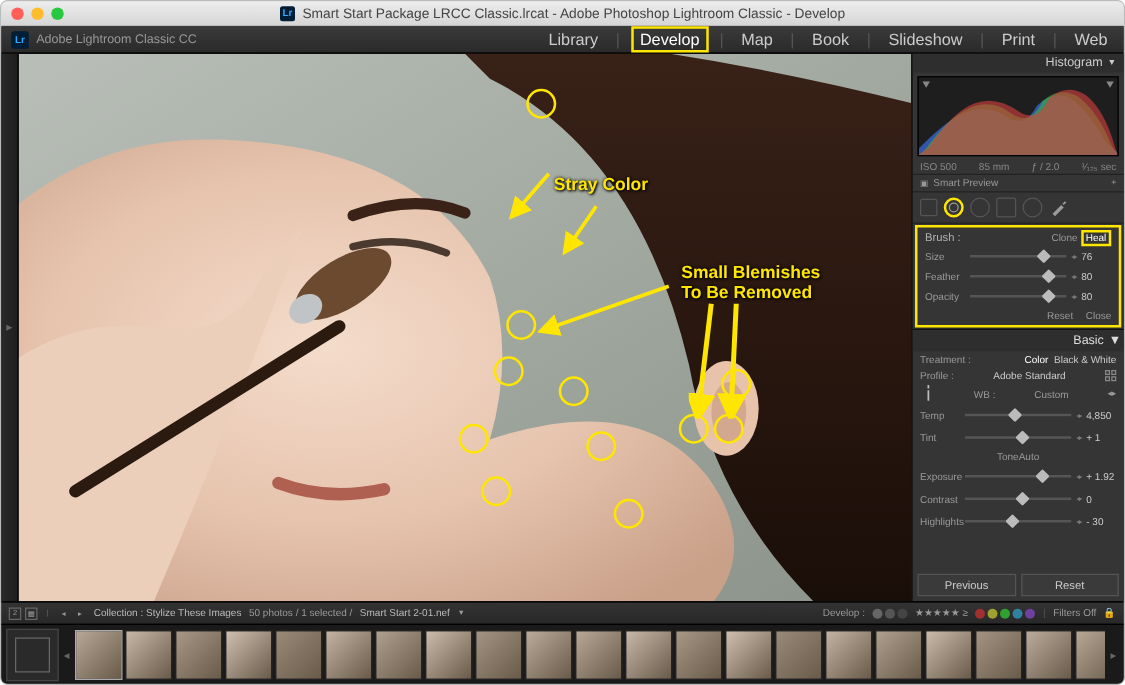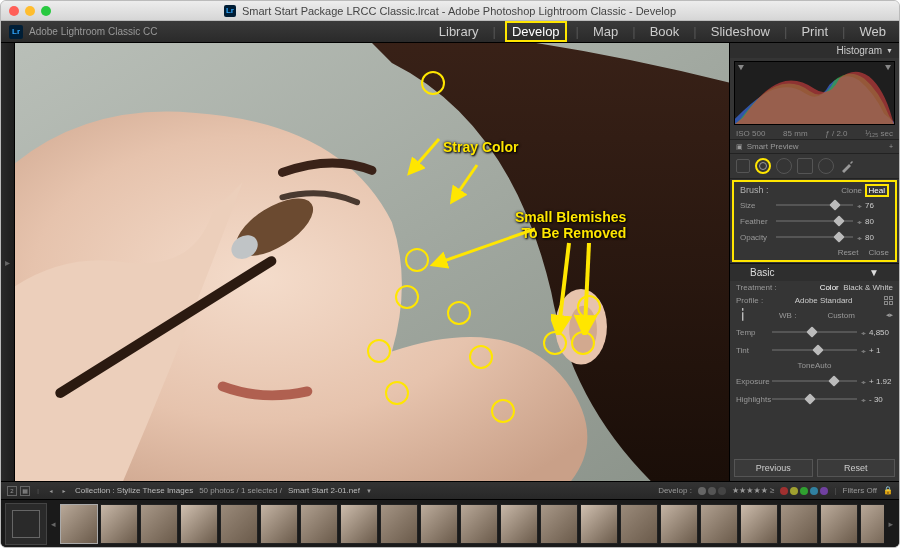--- a/index.html
+++ b/index.html
@@ -67,21 +67,21 @@
   .brush-row .mode.active{color:#fff;border:2px solid var(--yellow);padding:0 2px}
   .slider-row{display:flex;align-items:center;gap:4px;margin:2px 0;font-size:8px}
   .slider-row .slabel{width:32px;color:#999}
   .slider-row .track{flex:1;height:14px;position:relative;display:flex;align-items:center}
   .slider-row .track::before{content:"";position:absolute;left:0;right:0;height:2px;background:#555}
   .slider-row .thumb{position:absolute;width:8px;height:8px;background:#bbb;border-radius:1px;transform:rotate(45deg);top:3px}
   .slider-row .arrows{font-size:6px;color:#777;letter-spacing:-1px}
   .slider-row .val{width:24px;text-align:left;color:#ccc}
   .brush-footer{display:flex;justify-content:flex-end;gap:10px;font-size:8px;color:#999;padding-top:2px}
 
-  .basic-hdr{display:flex;justify-content:space-between;padding:3px 20px;font-size:10px;color:#ddd;background:#2e2e2e;border-top:1px solid #111;gap:4px}
+  .basic-hdr{display:flex;justify-content:flex-end;padding:3px 2px;font-size:10px;color:#ddd;background:#2e2e2e;border-top:1px solid #111;gap:4px}
   .treat-row,.prof-row,.wb-row{display:flex;justify-content:space-between;align-items:center;padding:2px 6px;font-size:8px;color:#999}
   .treat-row .opt,.prof-row .opt{color:#ccc;cursor:pointer}
   .treat-row .opt.act{color:#fff}
   .grid-ico{display:grid;grid-template-columns:repeat(2,4px);gap:1px}
   .grid-ico span{width:4px;height:4px;border:1px solid #888}
   .dropper{width:12px;height:12px;transform:rotate(-45deg)}
   .tone-hdr{display:flex;justify-content:center;padding:2px 6px;font-size:8px;color:#999}
 
   .btn-row{display:flex;gap:4px;padding:4px;margin-top:auto}
   .btn{flex:1;background:#3a3a3a;border:1px solid #555;text-align:center;padding:3px 0;font-size:9px;color:#ccc;cursor:pointer}
@@ -192,21 +192,21 @@
           <div class="circle" style="left:352px;top:296px;width:24px;height:24px"></div>
           <div class="circle" style="left:432px;top:258px;width:24px;height:24px"></div>
           <div class="circle" style="left:454px;top:302px;width:24px;height:24px"></div>
           <div class="circle" style="left:370px;top:338px;width:24px;height:24px"></div>
           <div class="circle" style="left:476px;top:356px;width:24px;height:24px"></div>
           <div class="circle" style="left:528px;top:288px;width:24px;height:24px"></div>
           <div class="circle" style="left:556px;top:288px;width:24px;height:24px"></div>
           <div class="circle" style="left:562px;top:252px;width:24px;height:24px"></div>
 
           <div class="lbl" style="left:428px;top:96px">Stray Color</div>
-          <div class="lbl" style="left:500px;top:166px;text-align:right">
+          <div class="lbl" style="left:530px;top:166px;text-align:left">
             <div>Small Blemishes</div>
             <div>To Be Removed</div>
           </div>
 
           <svg class="arrow" style="left:390px;top:90px" width="40" height="45">
             <defs>
                 <marker id="ah1" markerWidth="6" markerHeight="6" refX="3" refY="3" orient="auto">
                   <path d="M0 0 L6 3 L0 6 Z" fill="#ffe600"></path>
                 </marker>
               </defs>
@@ -349,20 +349,28 @@
             <span>Tone</span>
             <span>Auto</span>
           </div>
         <div class="slider-row" style="padding:0 6px">
           <span class="slabel">Exposure</span>
           <span class="track">
               <span class="thumb" style="left:68%"></span>
             </span>
             <span class="arrows">◂▸</span>
           <span class="val">+ 1.92</span>
+        </div>
+        <div class="slider-row" style="padding:0 6px">
+          <span class="slabel">Contrast</span>
+          <span class="track">
+              <span class="thumb" style="left:50%"></span>
+            </span>
+            <span class="arrows">◂▸</span>
+          <span class="val">0</span>
         </div>
         <div class="slider-row" style="padding:0 6px">
           <span class="slabel">Highlights</span>
           <span class="track">
               <span class="thumb" style="left:40%"></span>
             </span>
             <span class="arrows">◂▸</span>
           <span class="val">- 30</span>
         </div>
 

